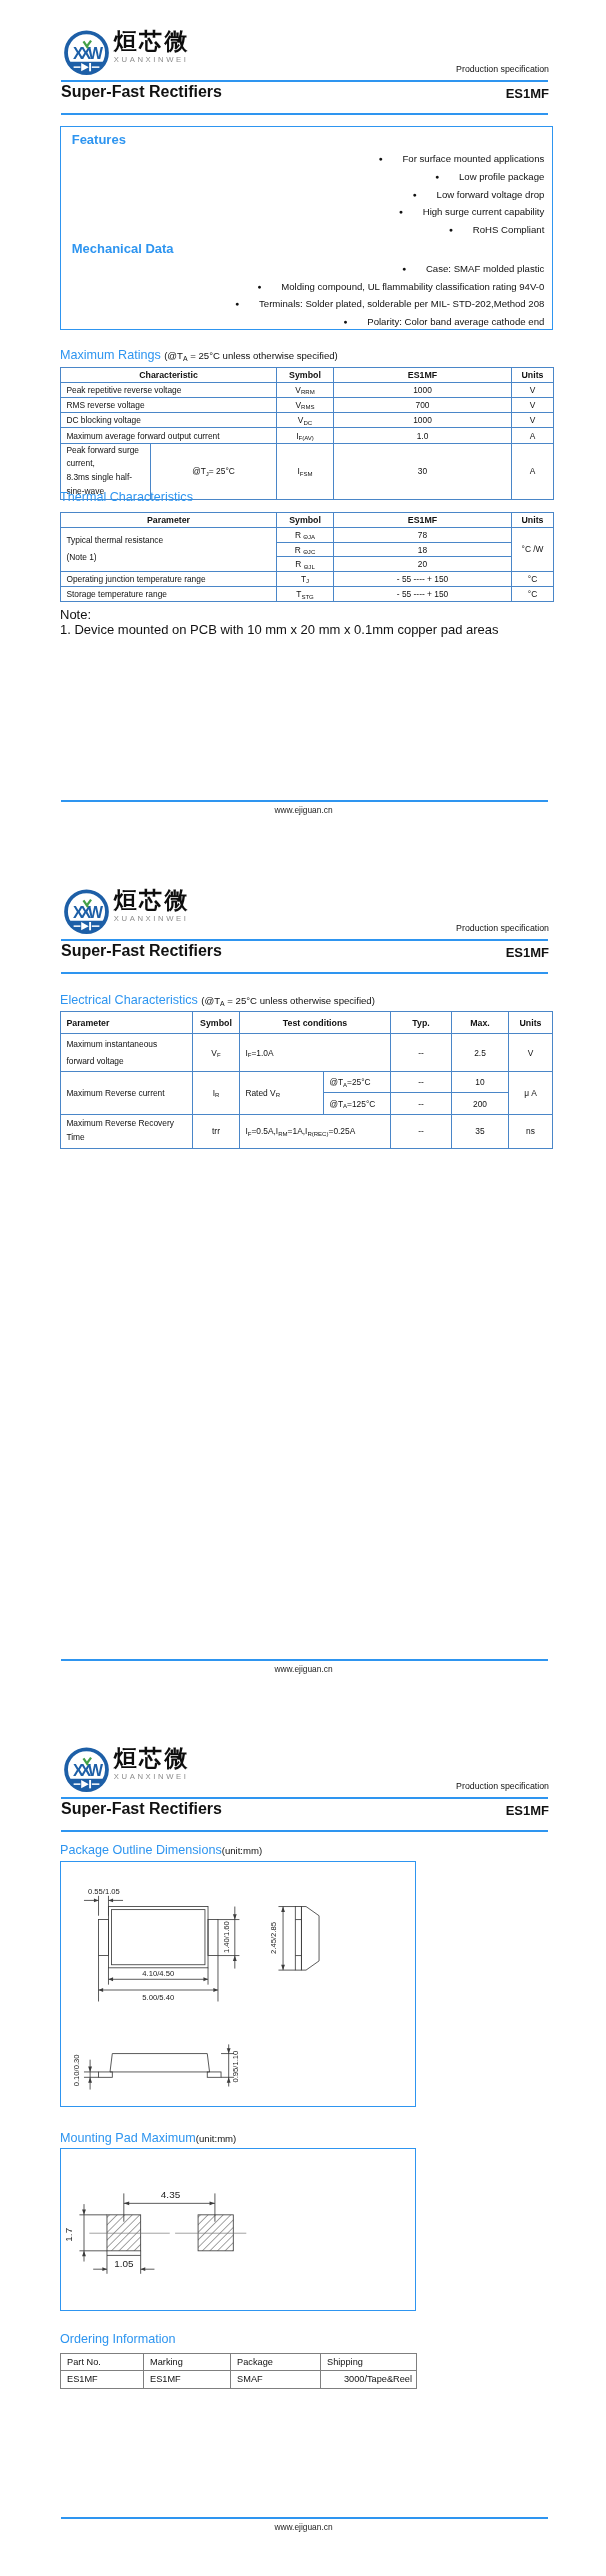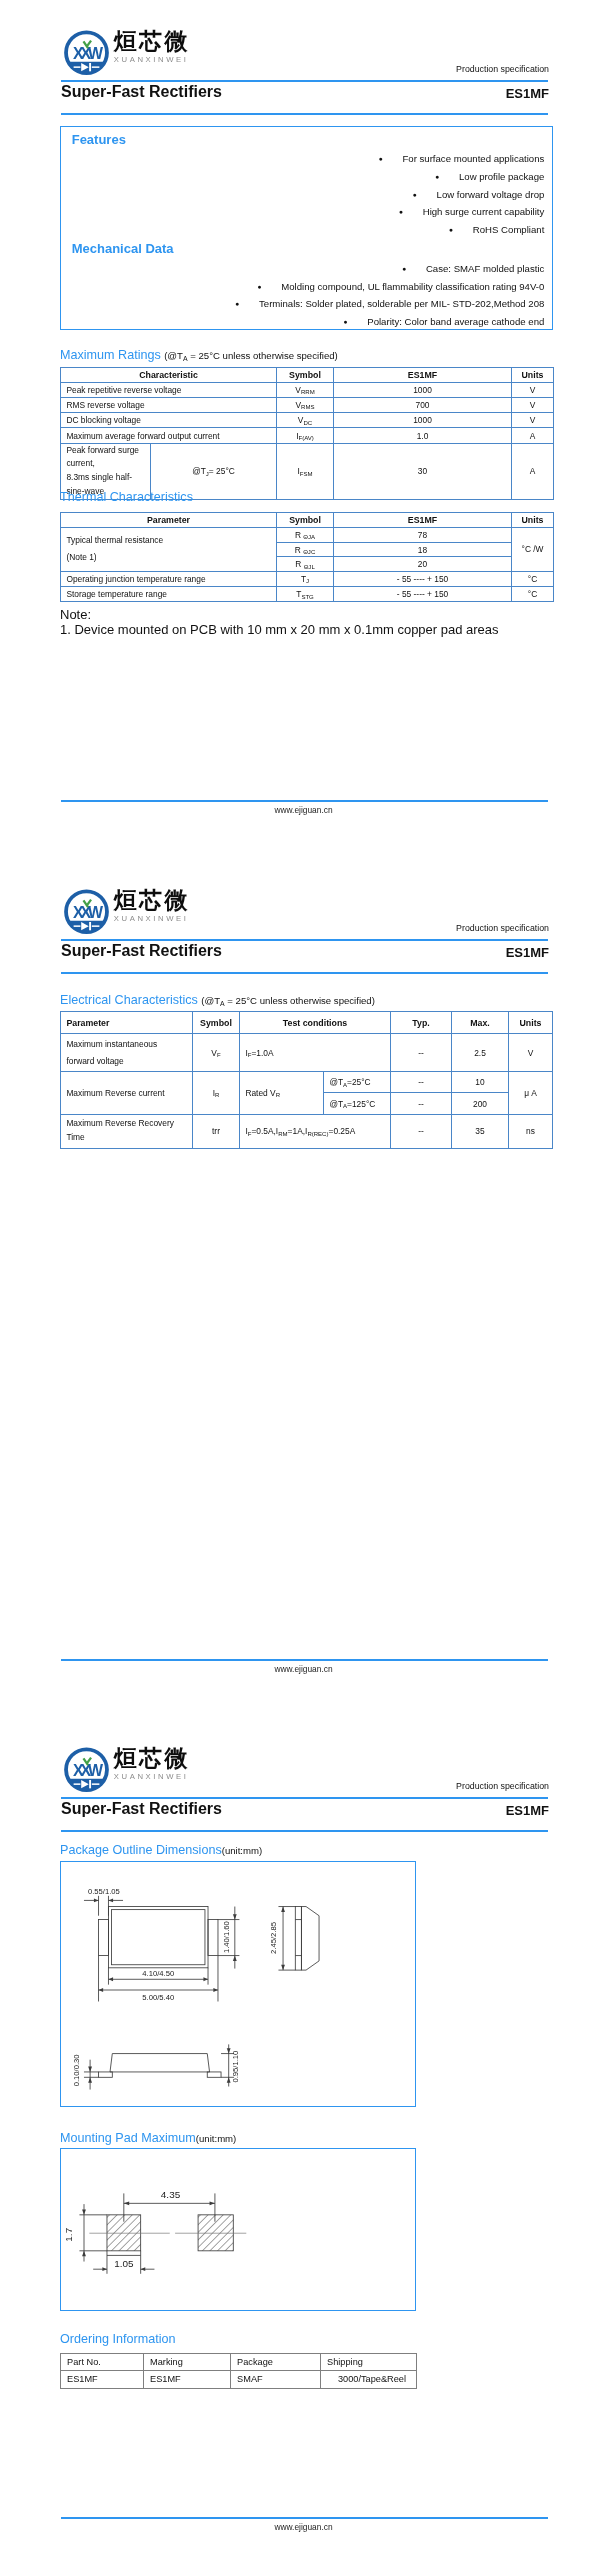--- a/index.html
+++ b/index.html
@@ -490,21 +490,21 @@
           <tr style="height:17px">
         <td>Part No.</td>
         <td>Marking</td>
         <td>Package</td>
         <td>Shipping</td>
       </tr>
       <tr style="height:17.6px">
         <td>ES1MF</td>
         <td>ES1MF</td>
         <td>SMAF</td>
-        <td style="padding-left:17px">3000/Tape&amp;Reel</td>
+        <td style="padding-left:23px">3000/Tape&amp;Reel</td>
       </tr>
     </tbody>
       </table>
 
     <div class="frule"></div>
     <div class="furl">www.ejiguan.cn</div>
   </div>
 
 </div>
 

